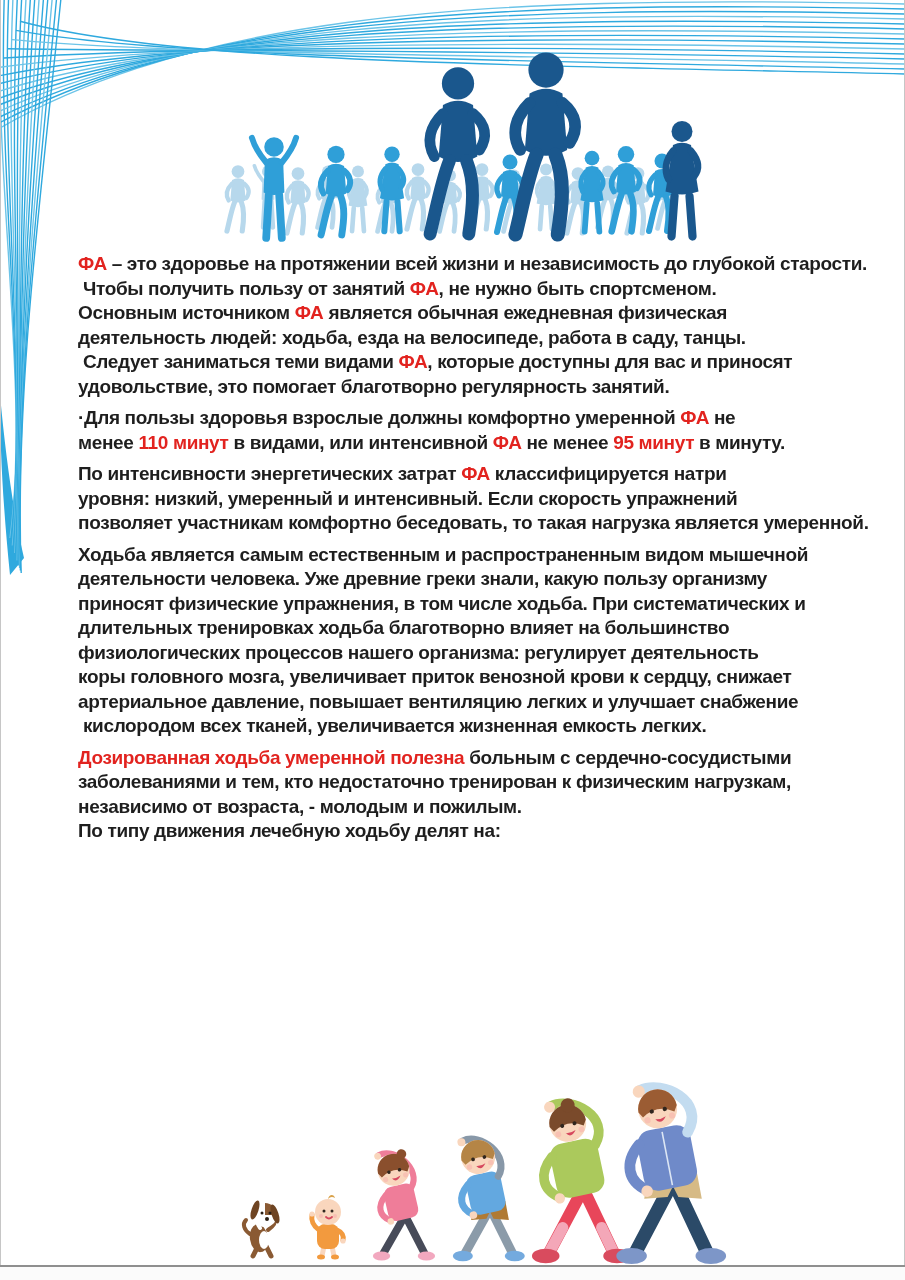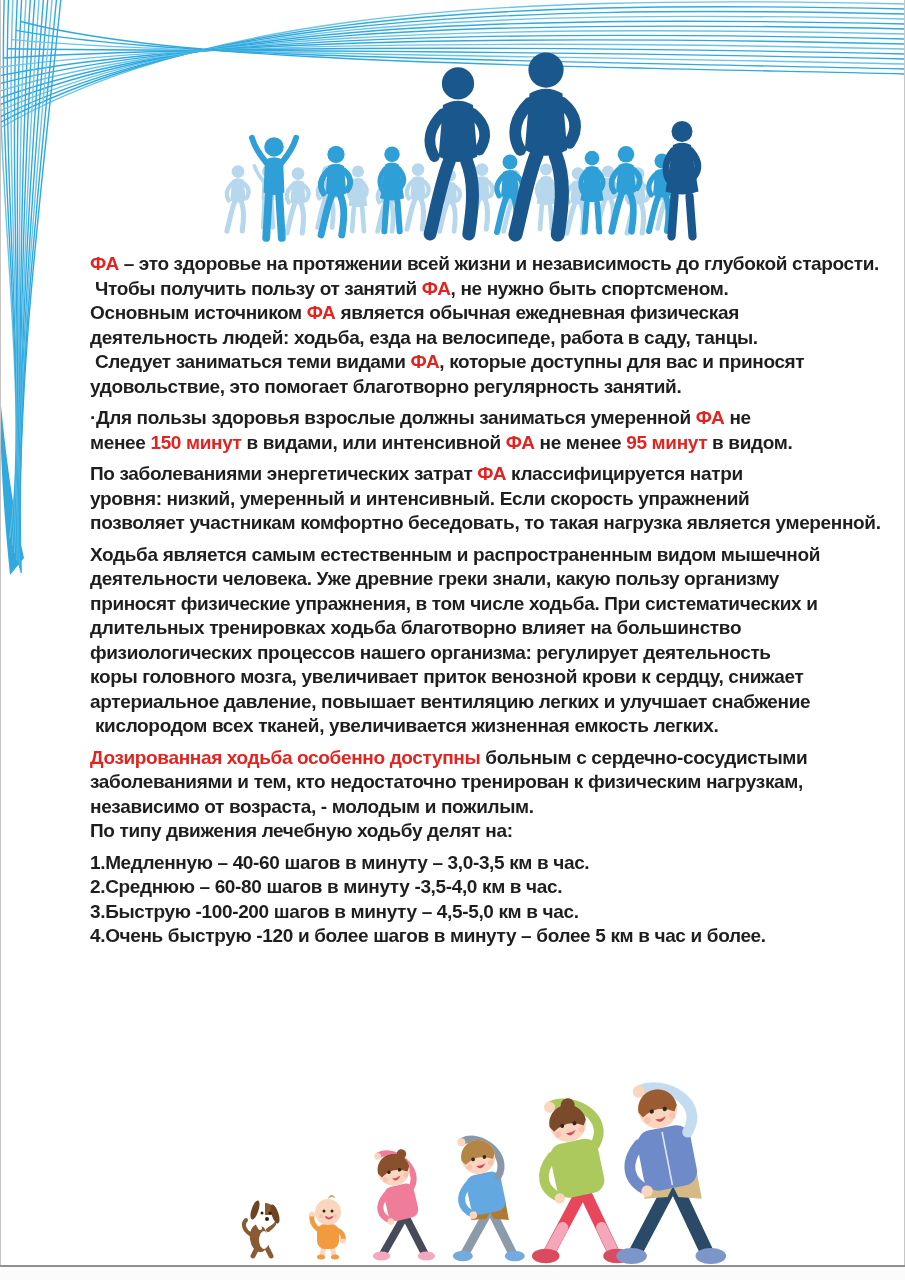--- a/index.html
+++ b/index.html
@@ -13,21 +13,21 @@
   .edge-bottom{left:0;top:1265px;right:0;height:2px;background:#8f8f8f;}
   .below-strip{position:absolute;left:0;top:1267px;right:0;height:13px;background:#fbfbfb;}
   .decor{position:absolute;left:0;top:0;pointer-events:none;}
   .crowd{position:absolute;left:210px;top:45px;overflow:visible;}
   .family{position:absolute;left:200px;top:1042px;overflow:visible;}
   .text-col{
     position:absolute;left:78px;top:252px;width:818px;
     font-size:19px;line-height:24.5px;font-weight:bold;
     color:#1e1e1e;letter-spacing:-0.35px;
   }
-  .para{white-space:pre-wrap;margin:0 0 7px 12px;}
+  .para{white-space:pre-wrap;margin:0 0 7px 0;}
   .red{color:var(--accent,#e2231f);}
 </style>
 </head>
 <body>
 
 <div class="canvas">
 
   <svg class="decor" id="guilloche" width="905" height="640" viewBox="0 0 905 640" aria-hidden="true">
     <path id="wedge" d="M 0 395 C 6 460 14 515 24 558 L 10 575 C 3 505 0 450 0 395 Z" fill="#2fa9de"></path>
   <path d="M -36 150 C 170 14 470 -6 906 4" stroke="#6cc4e8" stroke-width="1.4" fill="none"></path>
@@ -122,41 +122,37 @@
     </g>
   </svg>
 
   <div class="text-col" style="color: rgb(30, 30, 30);">
       <div class="para"><span class="red">ФА</span><span> – это здоровье на протяжении всей жизни и независимость до глубокой старости.
  Чтобы получить пользу от занятий </span><span class="red">ФА</span><span>, не нужно быть спортсменом.
 Основным источником </span><span class="red">ФА</span><span> является обычная ежедневная физическая
 деятельность людей: ходьба, езда на велосипеде, работа в саду, танцы.
  Следует заниматься теми видами </span><span class="red">ФА</span><span>, которые доступны для вас и приносят
 удовольствие, это помогает благотворно регулярность занятий.</span></div>
-      <div class="para"><span>·Для пользы здоровья взрослые должны заниматься умеренной </span><span class="red">ФА</span><span> не
-менее </span><span class="red">150 минут</span><span> в видами, или интенсивной </span><span class="red">ФА</span><span> не менее </span><span class="red">95 минут</span><span> в видом.</span></div>
-      <div class="para"><span>По заболеваниями энергетических затрат </span><span class="red">ФА</span><span> классифицируется натри
+      <div class="para"><span>·Для пользы здоровья взрослые должны комфортно умеренной </span><span class="red">ФА</span><span> не
+менее </span><span class="red">110 минут</span><span> в видами, или интенсивной </span><span class="red">ФА</span><span> не менее </span><span class="red">95 минут</span><span> в минуту.</span></div>
+      <div class="para"><span>По интенсивности энергетических затрат </span><span class="red">ФА</span><span> классифицируется натри
 уровня: низкий, умеренный и интенсивный. Если скорость упражнений
 позволяет участникам комфортно беседовать, то такая нагрузка является умеренной.</span></div>
       <div class="para"><span>Ходьба является самым естественным и распространенным видом мышечной
 деятельности человека. Уже древние греки знали, какую пользу организму
 приносят физические упражнения, в том числе ходьба. При систематических и
 длительных тренировках ходьба благотворно влияет на большинство
 физиологических процессов нашего организма: регулирует деятельность
 коры головного мозга, увеличивает приток венозной крови к сердцу, снижает
 артериальное давление, повышает вентиляцию легких и улучшает снабжение
  кислородом всех тканей, увеличивается жизненная емкость легких.</span></div>
-      <div class="para"><span class="red">Дозированная ходьба особенно доступны</span><span> больным с сердечно-сосудистыми
+      <div class="para"><span class="red">Дозированная ходьба умеренной полезна</span><span> больным с сердечно-сосудистыми
 заболеваниями и тем, кто недостаточно тренирован к физическим нагрузкам,
 независимо от возраста, - молодым и пожилым.
 По типу движения лечебную ходьбу делят на:</span></div>
-      <div class="para"><span>1.Медленную – 40-60 шагов в минуту – 3,0-3,5 км в час.
-2.Среднюю – 60-80 шагов в минуту -3,5-4,0 км в час.
-3.Быструю -100-200 шагов в минуту – 4,5-5,0 км в час.
-4.Очень быструю -120 и более шагов в минуту – более 5 км в час и более.</span></div>
     </div>
 
   <svg class="family" id="family-svg" width="510" height="232" viewBox="0 0 510 232" aria-hidden="true">
       <g transform="translate(62 218)">
         <path d="M -12 -26 C -18 -30 -20 -36 -16 -40" stroke="#8a5a33" stroke-width="4" fill="none" stroke-linecap="round"></path>
         <path d="M -4 -14 L -9 -4" stroke="#8a5a33" stroke-width="5" fill="none" stroke-linecap="round"></path>
         <path d="M 4 -14 L 9 -4" stroke="#8a5a33" stroke-width="5" fill="none" stroke-linecap="round"></path>
         <ellipse cx="0" cy="-22" rx="9" ry="14" fill="#8a5a33" transform="rotate(-8)"></ellipse>
         <ellipse cx="2" cy="-20" rx="5" ry="9" fill="#ffffff"></ellipse>
         <path d="M 6 -30 C 12 -34 14 -38 13 -42" stroke="#8a5a33" stroke-width="4" fill="none" stroke-linecap="round"></path>

